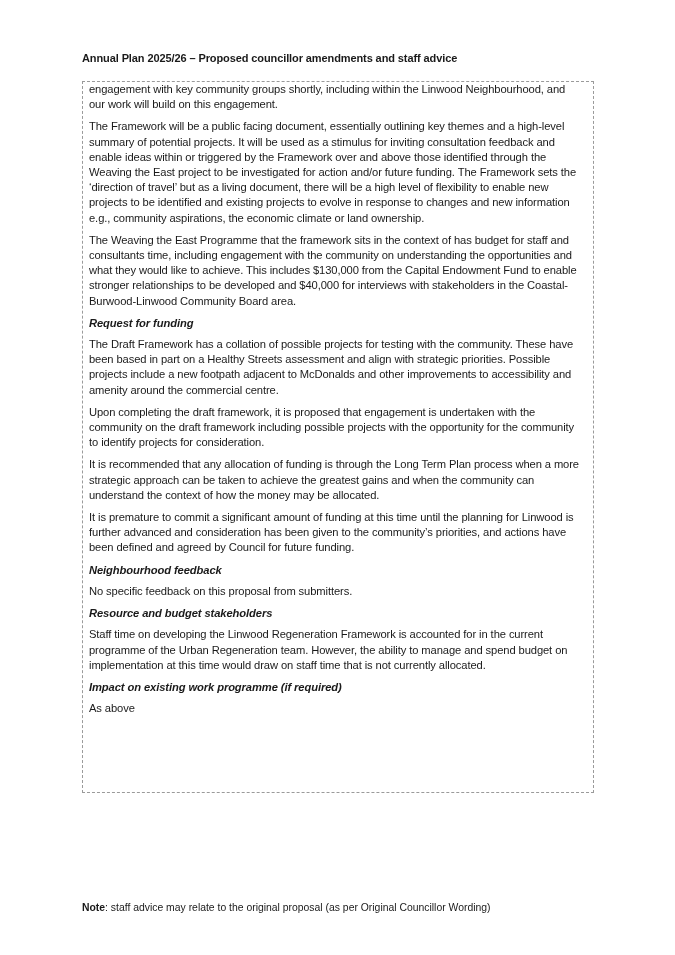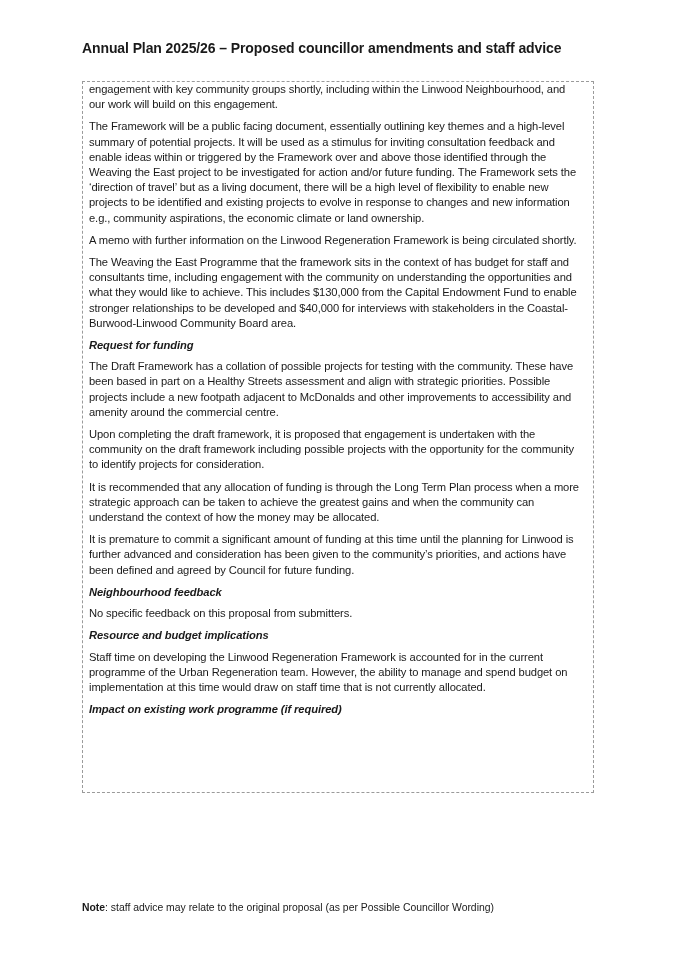--- a/index.html
+++ b/index.html
@@ -1,42 +1,42 @@
 <!DOCTYPE html>
 <html><head>
   <meta charset="utf-8">
   <style>
     html, body { margin: 0; padding: 0; background: #ffffff; }
     body { width: 675px; height: 955px; position: relative; overflow: hidden;
       font-family: "Liberation Sans", sans-serif; color: #1a1a1a; }
-    .title { position: absolute; left: 82px; top: 40px; font-size: 14px; font-weight: bold; letter-spacing: -0.1px; text-align: center; }
+    .title { position: absolute; left: 82px; top: 52px; font-size: 11px; font-weight: bold; letter-spacing: -0.1px; text-align: center; }
     .box { position: absolute; left: 82px; top: 81px; width: 512px; height: 712px;
       border: 1px dashed #9a9a9a; box-sizing: border-box; padding: 0 6px 0 6px; }
     .box p { margin: 0 4px 7px 0; font-size: 11.2px; line-height: 15.2px; letter-spacing: -0.1px; }
     .box p.h { font-weight: bold; margin-bottom: 6px; font-style: italic; }
     .note { position: absolute; left: 82px; top: 902px; font-size: 10.4px; }
     .note b { font-weight: bold; }
   </style>
 </head>
 <body>
 
 <div class="title">Annual Plan 2025/26 – Proposed councillor amendments and staff advice</div>
 
 <div class="box">
   <p>engagement with key community groups shortly, including within the Linwood Neighbourhood, and our work will build on this engagement.</p>
   <p>The Framework will be a public facing document, essentially outlining key themes and a high-level summary of potential projects.  It will be used as a stimulus for inviting consultation feedback and enable ideas within or triggered by the Framework over and above those identified through the Weaving the East project to be investigated for action and/or future funding. The Framework sets the ‘direction of travel’ but as a living document, there will be a high level of flexibility to enable new projects to be identified and existing projects to evolve in response to changes and new information e.g., community aspirations, the economic climate or land ownership.</p>
-  <p>A memo with further information on the Linwood Regeneration Framework is being circulated shortly.</p>
   <p>The Weaving the East Programme that the framework sits in the context of has budget for staff and consultants time, including engagement with the community on understanding the opportunities and what they would like to achieve. This includes $130,000 from the Capital Endowment Fund to enable stronger relationships to be developed and $40,000 for interviews with stakeholders in the Coastal-Burwood-Linwood Community Board area.</p>
   <p class="h">Request for funding</p>
   <p>The Draft Framework has a collation of possible projects for testing with the community. These have been based in part on a Healthy Streets assessment and align with strategic priorities. Possible projects include a new footpath adjacent to McDonalds and other improvements to accessibility and amenity around the commercial centre.</p>
   <p>Upon completing the draft framework, it is proposed that engagement is undertaken with the community on the draft framework including possible projects with the opportunity for the community to identify projects for consideration.</p>
   <p>It is recommended that any allocation of funding is through the Long Term Plan process when a more strategic approach can be taken to achieve the greatest gains and when the community can understand the context of how the money may be allocated.</p>
   <p>It is premature to commit a significant amount of funding at this time until the planning for Linwood is further advanced and consideration has been given to the community’s priorities, and actions have been defined and agreed by Council for future funding.</p>
   <p class="h">Neighbourhood feedback</p>
   <p>No specific feedback on this proposal from submitters.</p>
-  <p class="h">Resource and budget implications</p>
+  <p class="h">Resource and budget stakeholders</p>
   <p>Staff time on developing the Linwood Regeneration Framework is accounted for in the current programme of the Urban Regeneration team. However, the ability to manage and spend budget on implementation at this time would draw on staff time that is not currently allocated.</p>
   <p class="h">Impact on existing work programme (if required)</p>
+  <p>As above</p>
 </div>
 
 <div class="note">
-  <b>Note</b><span>: staff advice may relate to the original proposal (as per Possible Councillor Wording)</span>
+  <b>Note</b><span>: staff advice may relate to the original proposal (as per Original Councillor Wording)</span>
 </div>
 
 </body></html>

